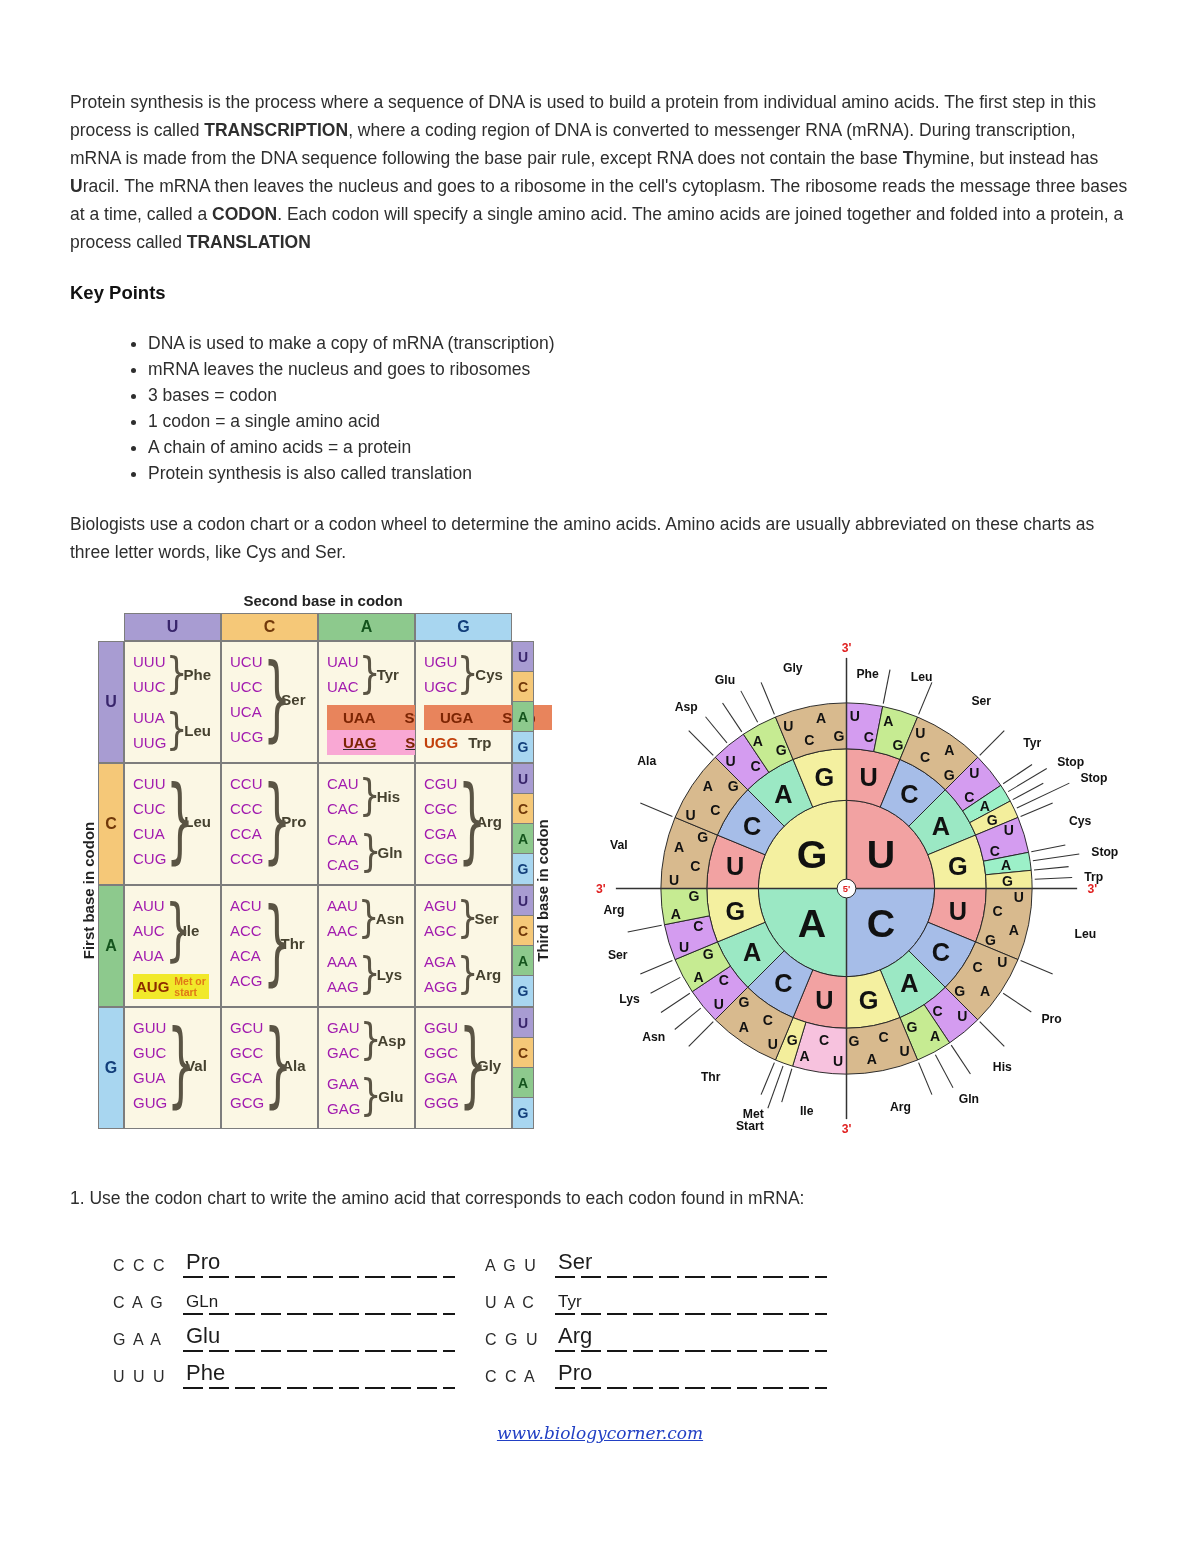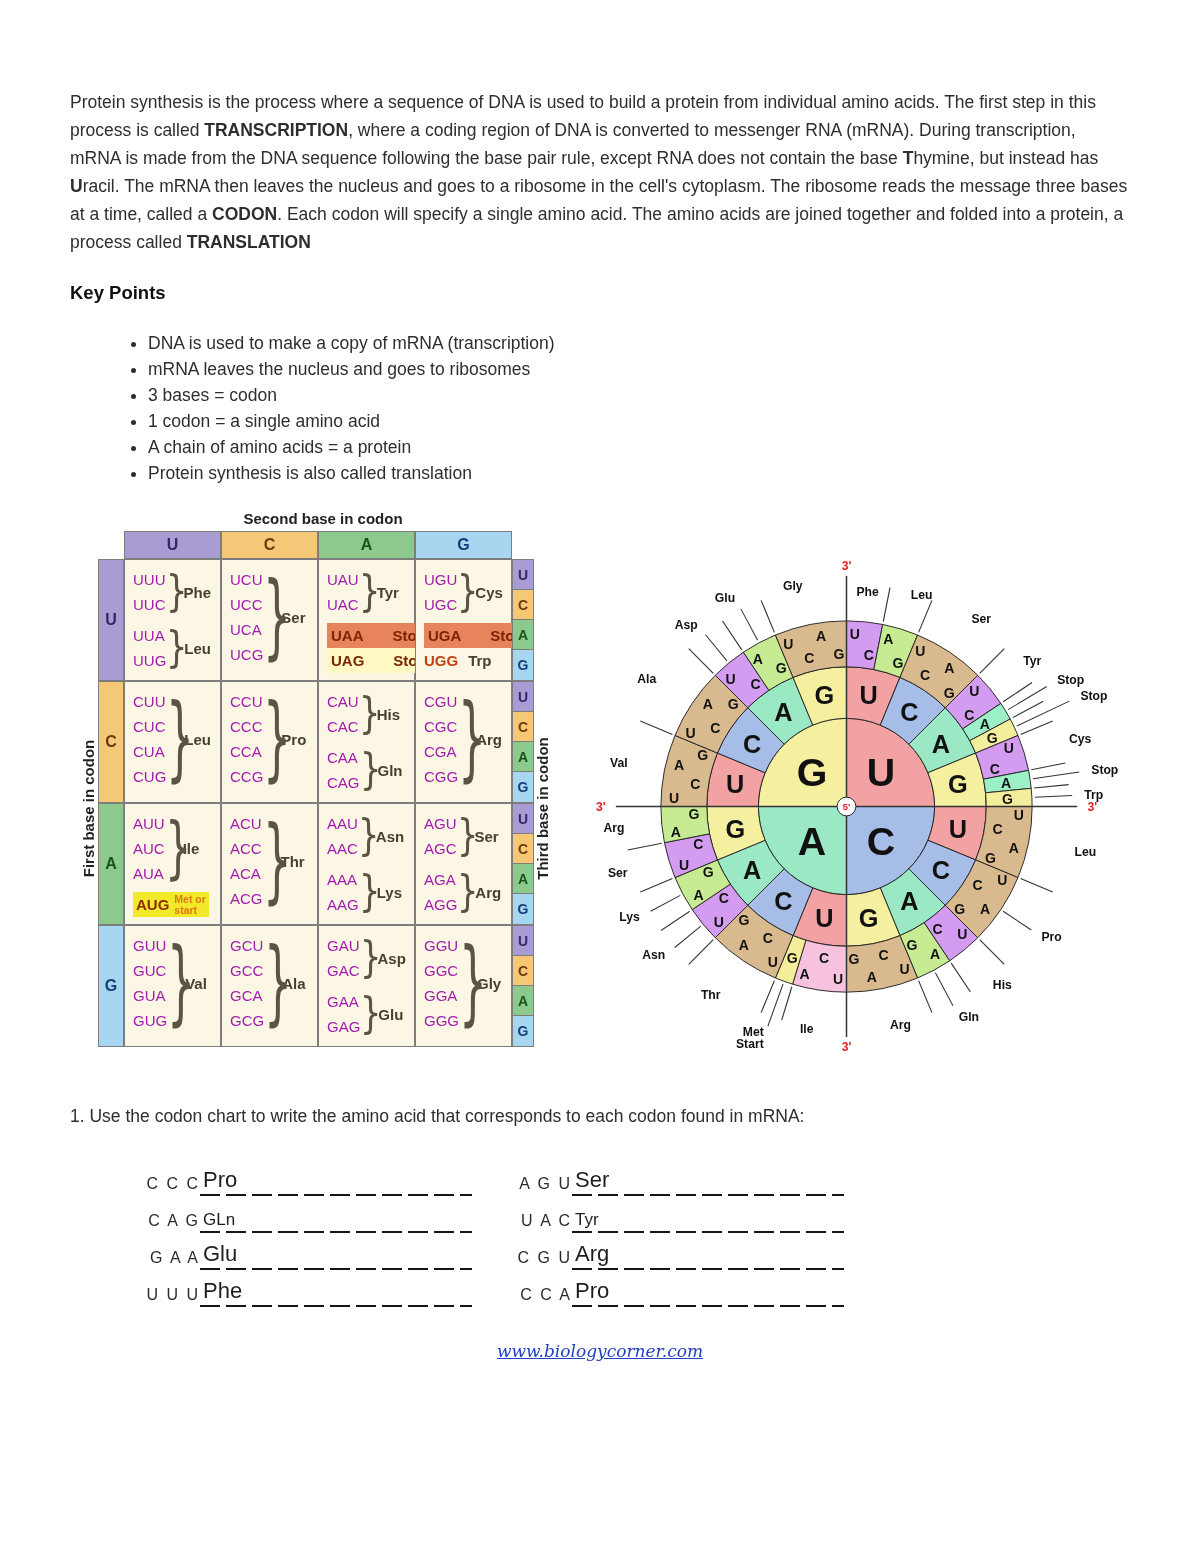--- a/index.html
+++ b/index.html
@@ -29,29 +29,29 @@
   .ct-tbc:last-child{border-bottom:none;}
   .grp{display:flex;align-items:center;margin-bottom:6px;}
   .grp:last-child{margin-bottom:0;}
   .codons span{display:block;line-height:25px;font-weight:normal;font-size:15px;color:#a21caf;}
   .bwrap{flex:0 0 15px;width:15px;overflow:visible;display:flex;align-items:center;}
   .brace{font-family:"DejaVu Sans",sans-serif;color:#5a5444;display:inline-block;line-height:1;transform-origin:0 50%;}
   .aa{font-weight:bold;font-size:15px;color:#45412f;margin-left:3px;white-space:nowrap;}
   .cline{display:flex;align-items:center;line-height:25px;width:max-content;}
   .cline .cd{font-weight:bold;font-size:15px;color:#c2410c;}
   .cline .aa2{font-weight:bold;font-size:15px;color:#45412f;margin-left:10px;}
-  .cline.stop{padding:0 4px;gap:19px;}
+  .cline.stop{padding:0 16px;gap:19px;}
   .cline.start{padding:0 3px;}
   .startnote div{font-size:10.5px;line-height:11px;font-weight:bold;margin-left:5px;}
   
   .wheel-box{margin-top:34px;}
   svg#codon-wheel{overflow:visible;display:block;}
   
   .q1{font-size:17.5px;line-height:26px;margin:34px 0 30px 0;}
-  .ansgrid{display:grid;grid-template-columns:372px 372px;margin-left:60px;text-align:right;}
+  .ansgrid{display:grid;grid-template-columns:372px 372px;margin-left:43px;}
   .ansrow{display:flex;align-items:flex-end;height:37px;}
   .anscodon{font-size:16px;color:#2b2b2b;width:70px;letter-spacing:2px;padding-bottom:3px;}
   .ansfield{width:272px;position:relative;height:100%;display:flex;align-items:flex-end;
     background:repeating-linear-gradient(90deg,#161616 0 20px,transparent 20px 26px) left bottom / 100% 2px no-repeat;}
   .ansval{font-size:22px;color:#1d1d1d;padding:0 0 3px 3px;}
   .ansval.small{font-size:17px;}
   .footer{text-align:center;margin-top:34px;}
   .footer a{font-family:"DejaVu Serif",serif;font-style:italic;font-size:17px;color:#2240c4;text-decoration:underline;}
 </style>
 </head>
@@ -66,20 +66,21 @@
 
   <ul class="kp">
     <li>DNA is used to make a copy of mRNA (transcription)</li>
     <li>mRNA leaves the nucleus and goes to ribosomes</li>
     <li>3 bases = codon</li>
     <li>1 codon = a single amino acid</li>
     <li>A chain of amino acids = a protein</li>
     <li>Protein synthesis is also called translation</li>
   </ul>
 
+  <p class="para">Biologists use a codon chart or a codon wheel to determine the amino acids. Amino acids are usually abbreviated on these charts as three letter words, like Cys and Ser.</p>
 
   <div class="figures">
 
     <div class="ctable-wrap">
       <div class="ct-title">Second base in codon</div>
       <div class="axis left">First base in codon</div>
       <div class="axis right">Third base in codon</div>
       <div class="ct-grid" id="ct-grid">
           <div class="ct-corner"></div>
           <div class="ct-h" style="background: rgb(168, 156, 210); color: rgb(56, 37, 107);">U</div>
@@ -132,21 +133,21 @@
               </div>
               <div class="bwrap" style="height: 50px;">
                 <span class="brace" style="font-size: 42px; transform: scale(0.8, 1);">}</span>
               </div>
               <div class="aa">Tyr</div>
             </div>
             <div class="cline stop" style="background: rgb(232, 132, 92);">
               <div class="cd" style="color: rgb(124, 36, 3);">UAA</div>
               <div class="aa2" style="color: rgb(124, 36, 3);">Stop</div>
             </div>
-            <div class="cline stop" style="background: #fef9c3;">
+            <div class="cline stop" style="background: #f9a8d4; text-decoration: underline;">
               <div class="cd" style="color: rgb(124, 36, 3);">UAG</div>
               <div class="aa2" style="color: rgb(124, 36, 3);">Stop</div>
             </div>
           </div>
           <div class="ct-cell" style="background: rgb(251, 247, 228);">
             <div class="grp">
               <div class="codons">
                 <span>UGU</span>
                 <span>UGC</span>
               </div>

